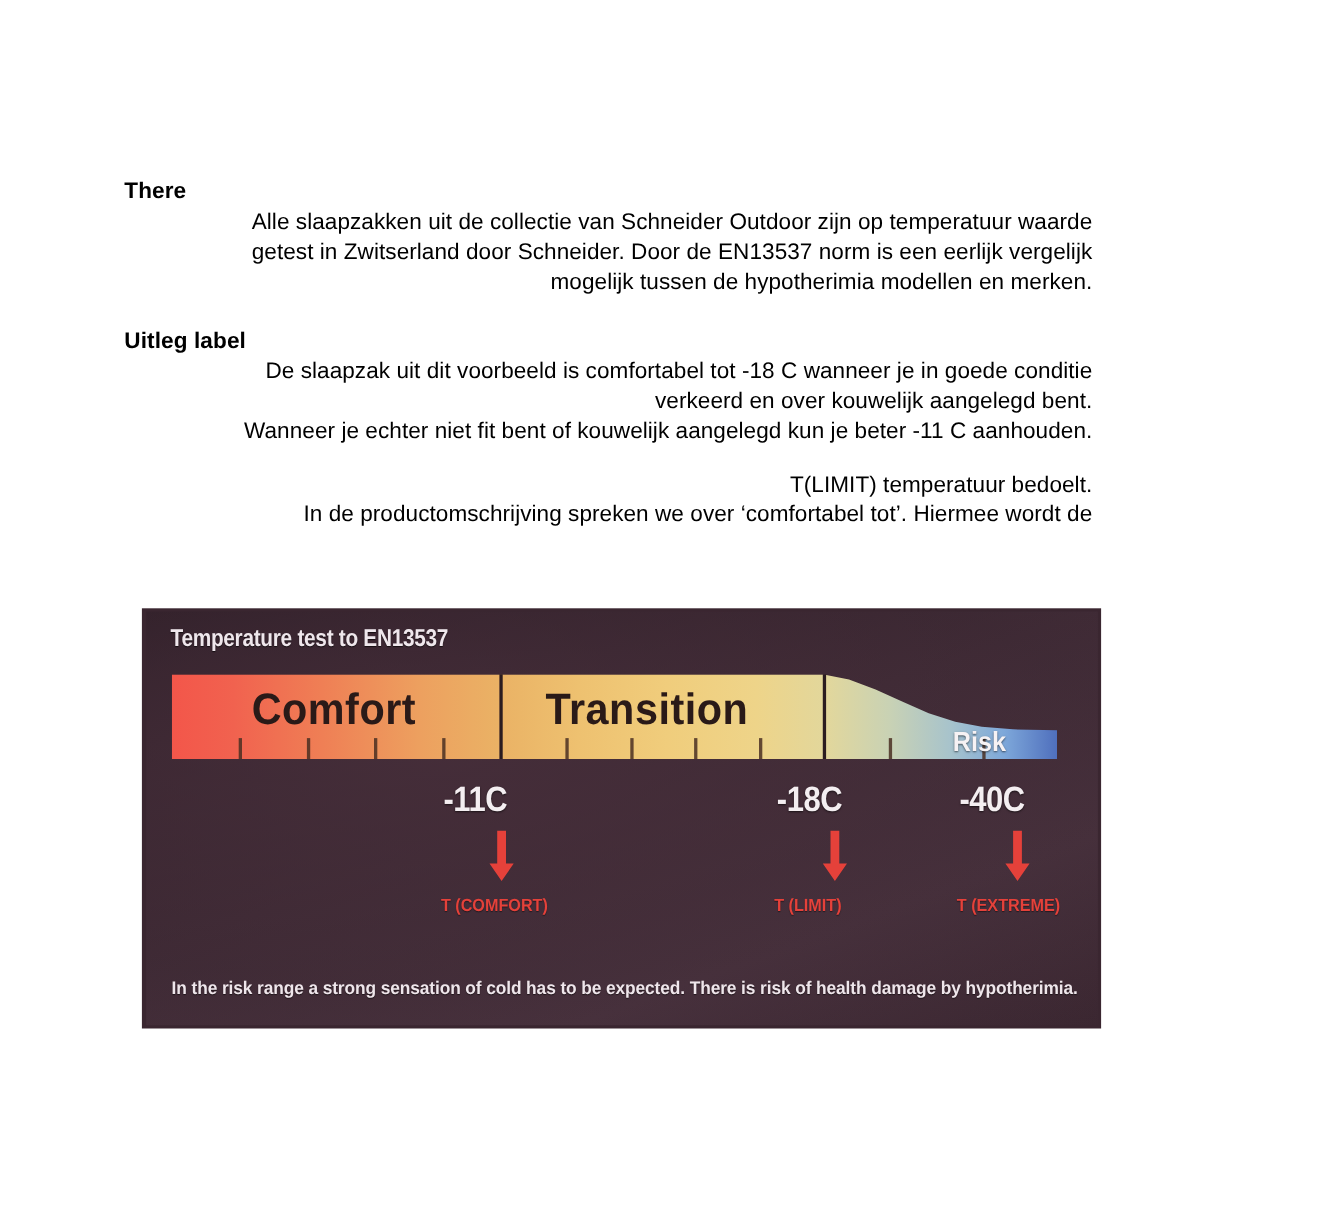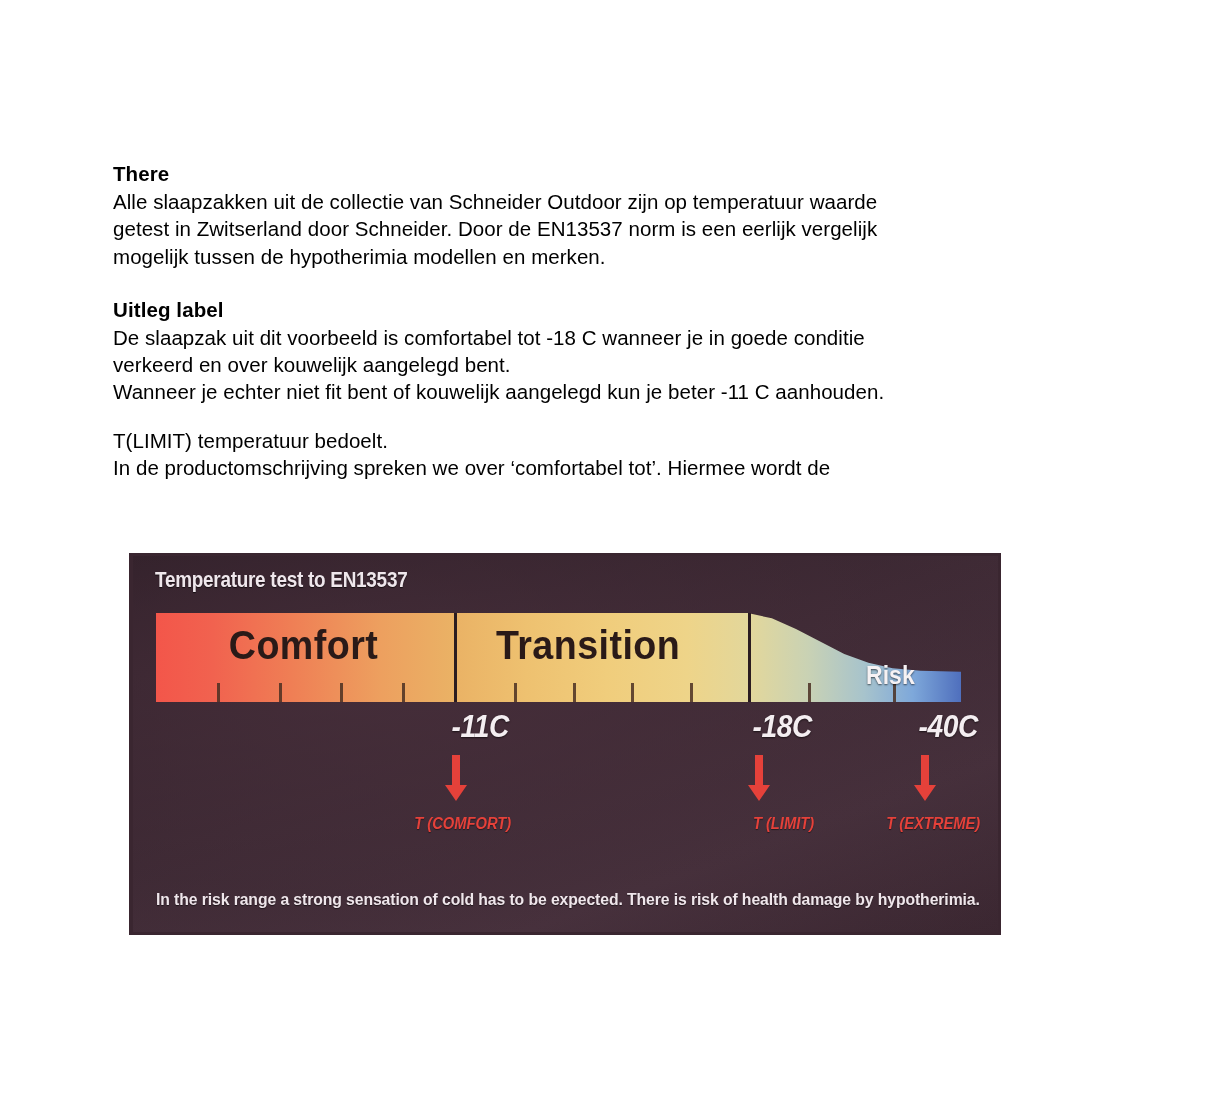--- a/index.html
+++ b/index.html
@@ -34,21 +34,21 @@
     margin: 0 0 1px 0;
     letter-spacing: 0.1px;
   }
   .para {
     font-size: 20.5px;
     font-weight: normal;
     line-height: 1.33;
     margin: 0;
     letter-spacing: 0.05px;
   }
-  .para .ln { display: block; white-space: nowrap; }
+  .para .ln { display: block; white-space: nowrap; text-align: right; }
   .spacer-line { display: block; height: 21px; }
 
   
   .label-graphic {
     position: absolute;
     left: 129px;
     top: 553px;
     width: 872px;
     height: 382px;
     background: #3a2630;
@@ -80,21 +80,21 @@
     text-shadow: 0 1px 1px rgba(0,0,0,0.65);
     white-space: nowrap;
   }
 
   
   .scale-wrap {
     position: absolute;
     left: 27px;
     top: 60px;
     width: 805px;
-    height: 89px;
+    height: 77px;
   }
   .scale-bar {
     position: absolute;
     left: 0;
     top: 0;
     width: 100%;
     height: 100%;
     background: linear-gradient(90deg,
       #f3564a 0%,
       #f1624f 7%,
@@ -166,23 +166,22 @@
     color: #f6f2f4;
     letter-spacing: 0px;
     transform: scaleX(0.92);
     white-space: nowrap;
     text-shadow: 0 1px 2px rgba(0,0,0,0.6);
   }
 
   
   .temp-mark {
     position: absolute;
-    text-align: right;
+    text-align: left;
     width: 120px;
-    font-style: italic;
   }
   .temp-value {
     font-family: "Liberation Sans Narrow", "Liberation Sans", sans-serif;
     font-size: 32px;
     font-weight: bold;
     color: #f4eef1;
     letter-spacing: -0.5px;
     transform: scaleX(0.88);
     display: block;
     text-shadow: 0 1px 2px rgba(0,0,0,0.6);

